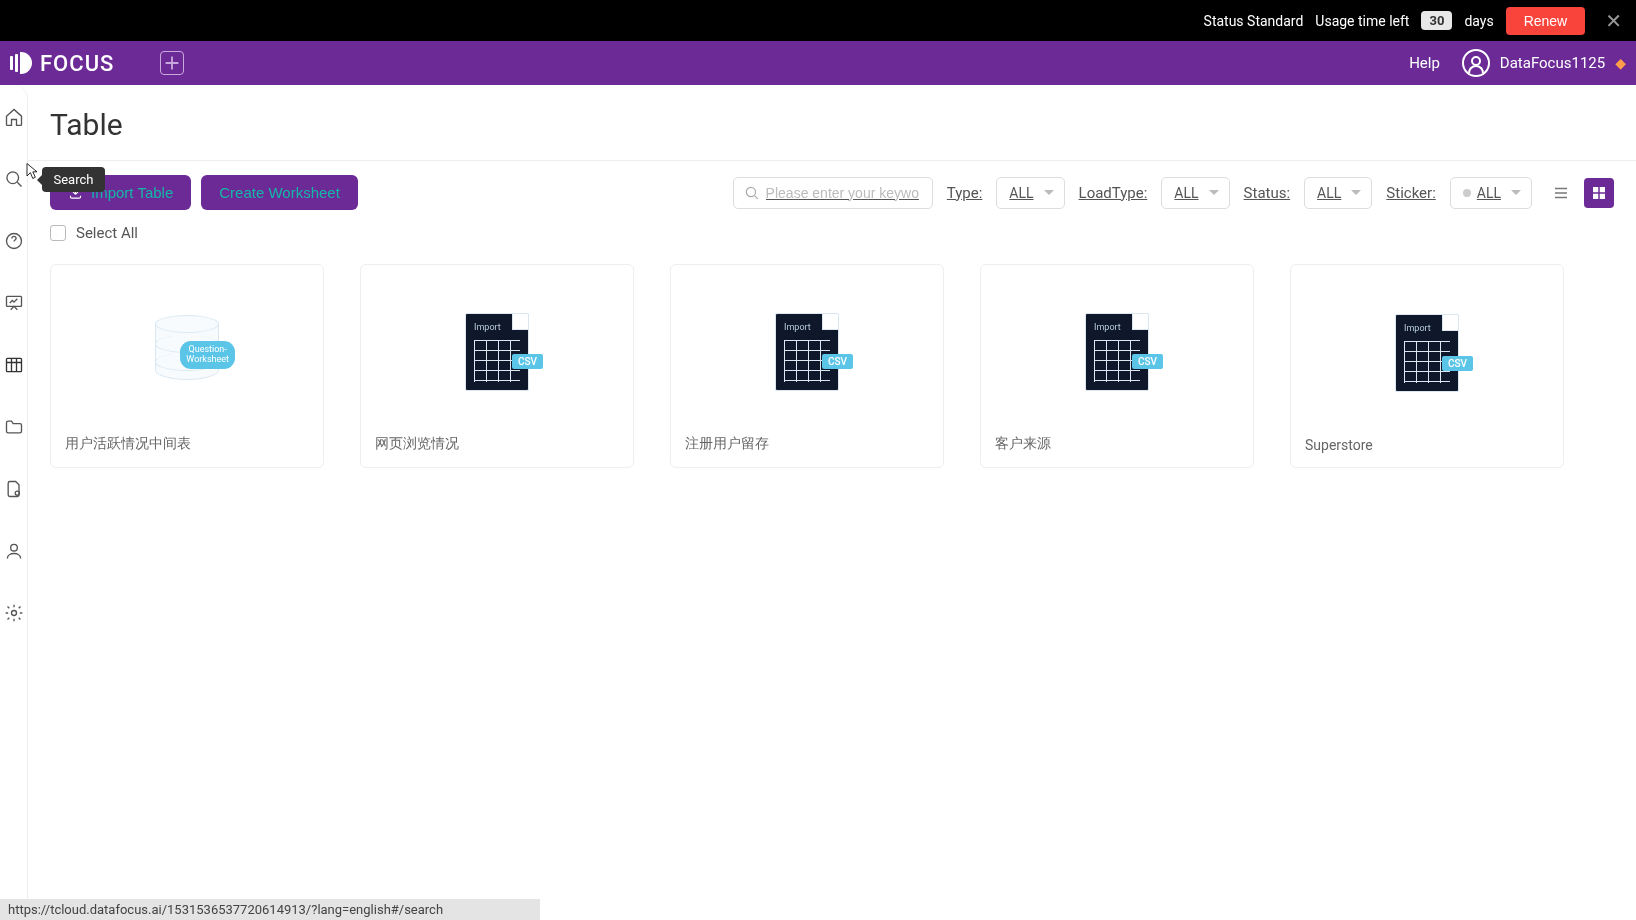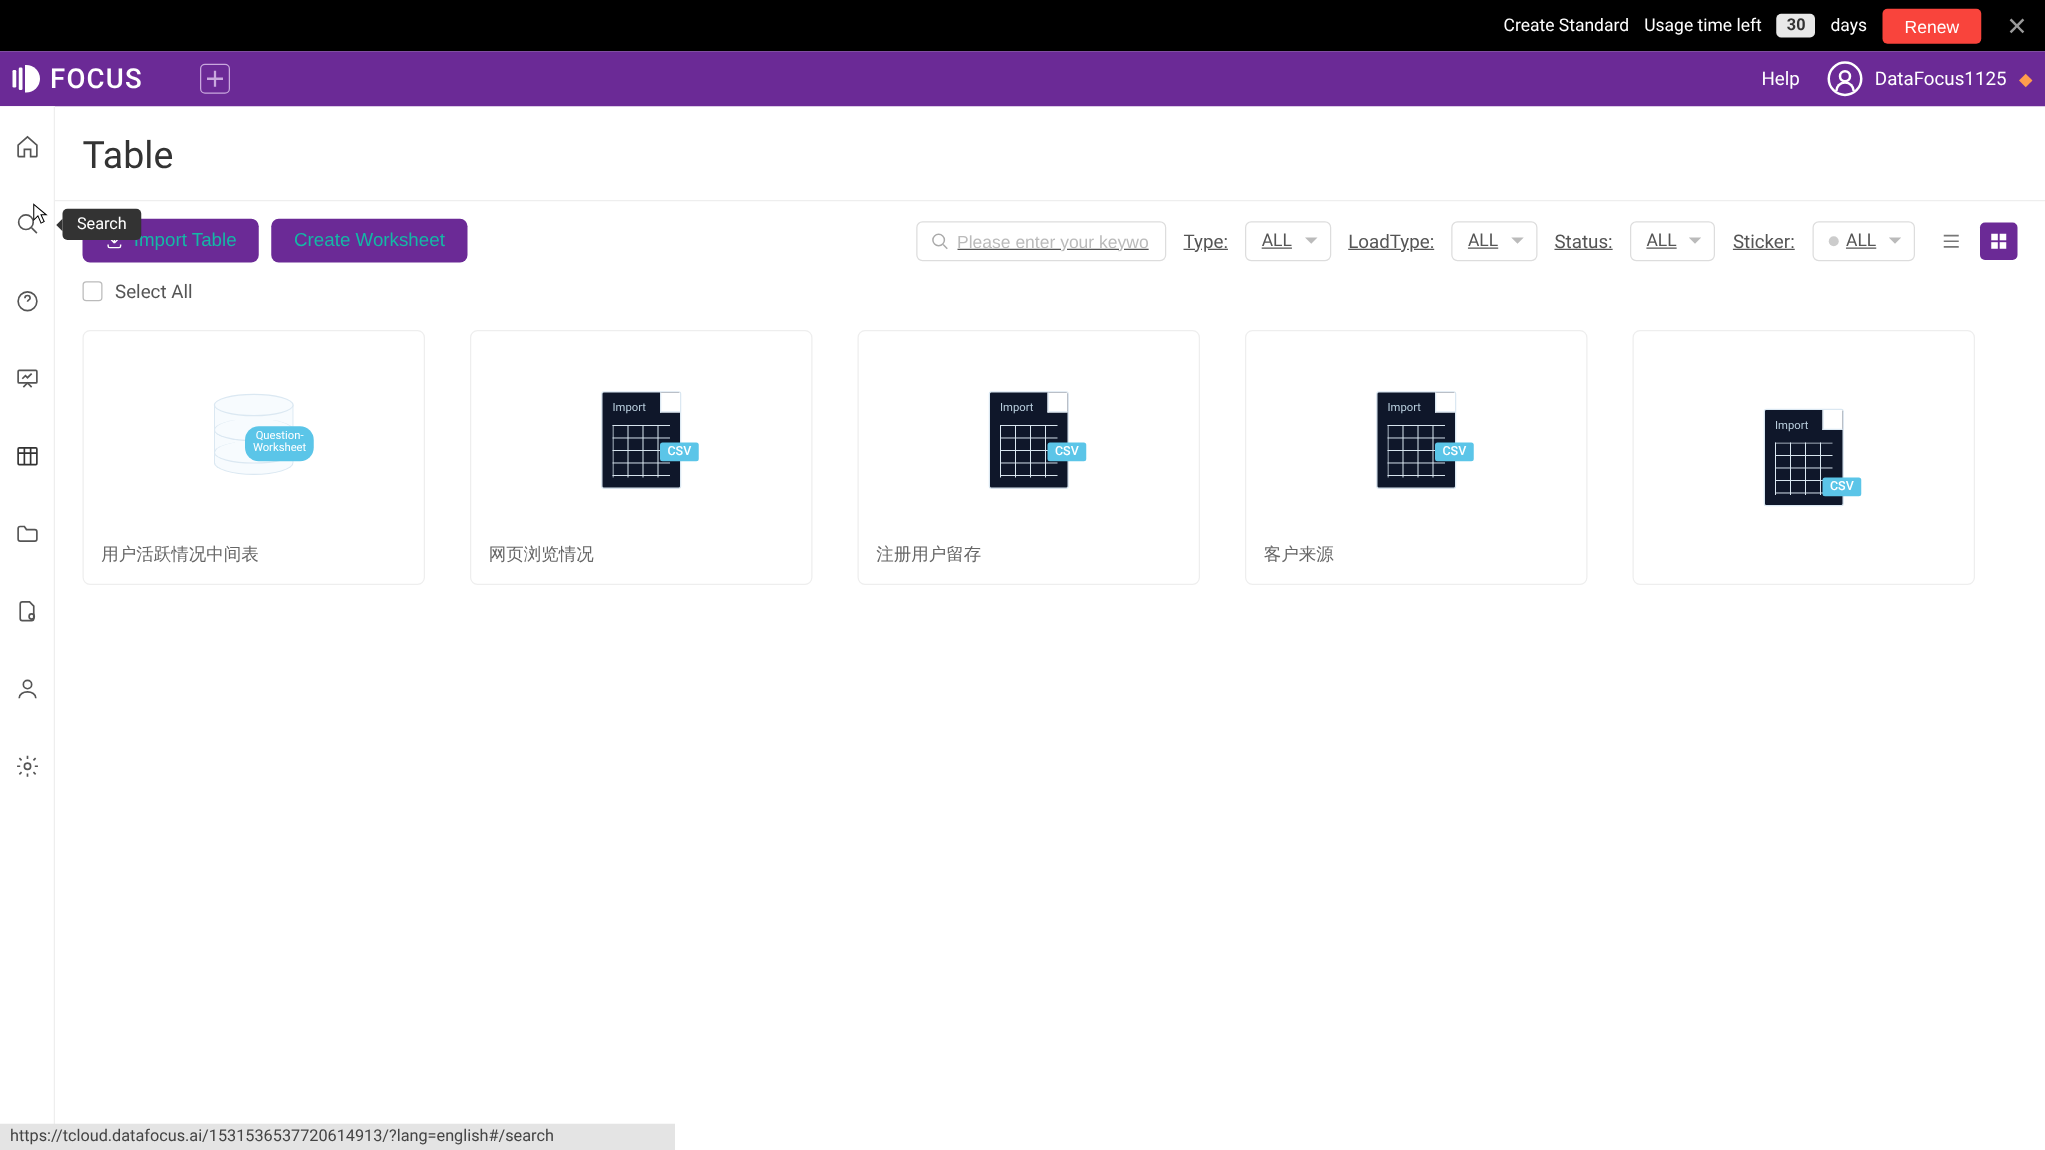--- a/index.html
+++ b/index.html
@@ -24,21 +24,21 @@
 .header-right { margin-left: auto; display: flex; align-items: center; gap: 22px; font-size: 15px; }
 .user-wrap { display: flex; align-items: center; gap: 10px; }
 .avatar-circle { width: 28px; height: 28px; border: 2px solid #fff; border-radius: 50%; display: flex; align-items: center; justify-content: center; }
 .avatar-inner { width: 10px; height: 10px; border: 2px solid #fff; border-radius: 50%; position: relative; top: -2px; }
 .avatar-body { position: absolute; width: 16px; height: 8px; border: 2px solid #fff; border-bottom: none; border-radius: 8px 8px 0 0; top: 14px; }
 .avatar-circle { position: relative; }
 .diamond { color: #ff9d4d; font-size: 14px; }
 
 
 .body-wrap { display: flex; height: calc(100% - 85px); }
-.sidebar { width: 44px; background: #fff; border-right: 1px solid #eee; padding-top: 20px; display: flex; flex-direction: column; align-items: center; gap: 38px; position: relative; }
+.sidebar { width: 28px; background: #fff; border-right: 1px solid #eee; padding-top: 20px; display: flex; flex-direction: column; align-items: center; gap: 38px; position: relative; border-radius: 21px; }
 .sidebar .nav-item { width: 44px; height: 24px; display: flex; align-items: center; justify-content: center; color: #555; cursor: pointer; position: relative; }
 .sidebar .nav-item.active { color: #333; }
 .sidebar svg { width: 20px; height: 20px; stroke: currentColor; fill: none; stroke-width: 1.6; }
 
 
 .tooltip { position: absolute; left: 50px; top: 0; background: #333; color: #fff; font-size: 13px; padding: 5px 12px; border-radius: 4px; white-space: nowrap; z-index: 10; }
 .tooltip::before { content: ""; position: absolute; left: -5px; top: 50%; transform: translateY(-50%); border: 5px solid transparent; border-right-color: #333; border-left: none; }
 .cursor-ptr { position: absolute; left: 22px; top: 76px; z-index: 20; font-size: 16px; color: #000; pointer-events: none; }
 
 
@@ -90,21 +90,21 @@
 .csv-thumb .grid::before { content: ""; position: absolute; inset: 0; background-image: linear-gradient(#dbe8f2 1px, transparent 1px), linear-gradient(90deg, #dbe8f2 1px, transparent 1px); background-size: 12px 10px; }
 .csv-badge { position: absolute; background: #5bc5e8; color: #fff; font-size: 10px; padding: 2px 6px; border-radius: 2px; bottom: 56px; right: 76px; font-weight: 500; }
 
 
 .statusbar { position: absolute; bottom: 0; left: 0; background: #e4e4e4; color: #444; font-size: 13px; padding: 3px 8px; width: 540px; white-space: nowrap; overflow: hidden; text-overflow: ellipsis; }
 </style>
 </head>
 <body>
 
 <div class="topbar">
-  <span>Create Standard</span>
+  <span>Status Standard</span>
   <span>Usage time left</span>
   <span class="badge">30</span>
   <span>days</span>
   <button class="renew">Renew</button>
   <span class="close">✕</span>
 </div>
 
 <div class="header">
   <div class="logo-wrap">
     <span class="logo-icon">
@@ -311,18 +311,19 @@
 
       <div class="card">
         <div class="card-thumb">
           <div class="csv-thumb">
             <div class="fold"></div>
               <div class="import-txt">Import</div>
               <div class="grid"></div>
           </div>
           <div class="csv-badge">CSV</div>
         </div>
+        <div class="card-label">Superstore</div>
       </div>
     </div>
   </div>
 </div>
 
 <div class="statusbar">https://tcloud.datafocus.ai/1531536537720614913/?lang=english#/search</div>
 
 </body></html>

